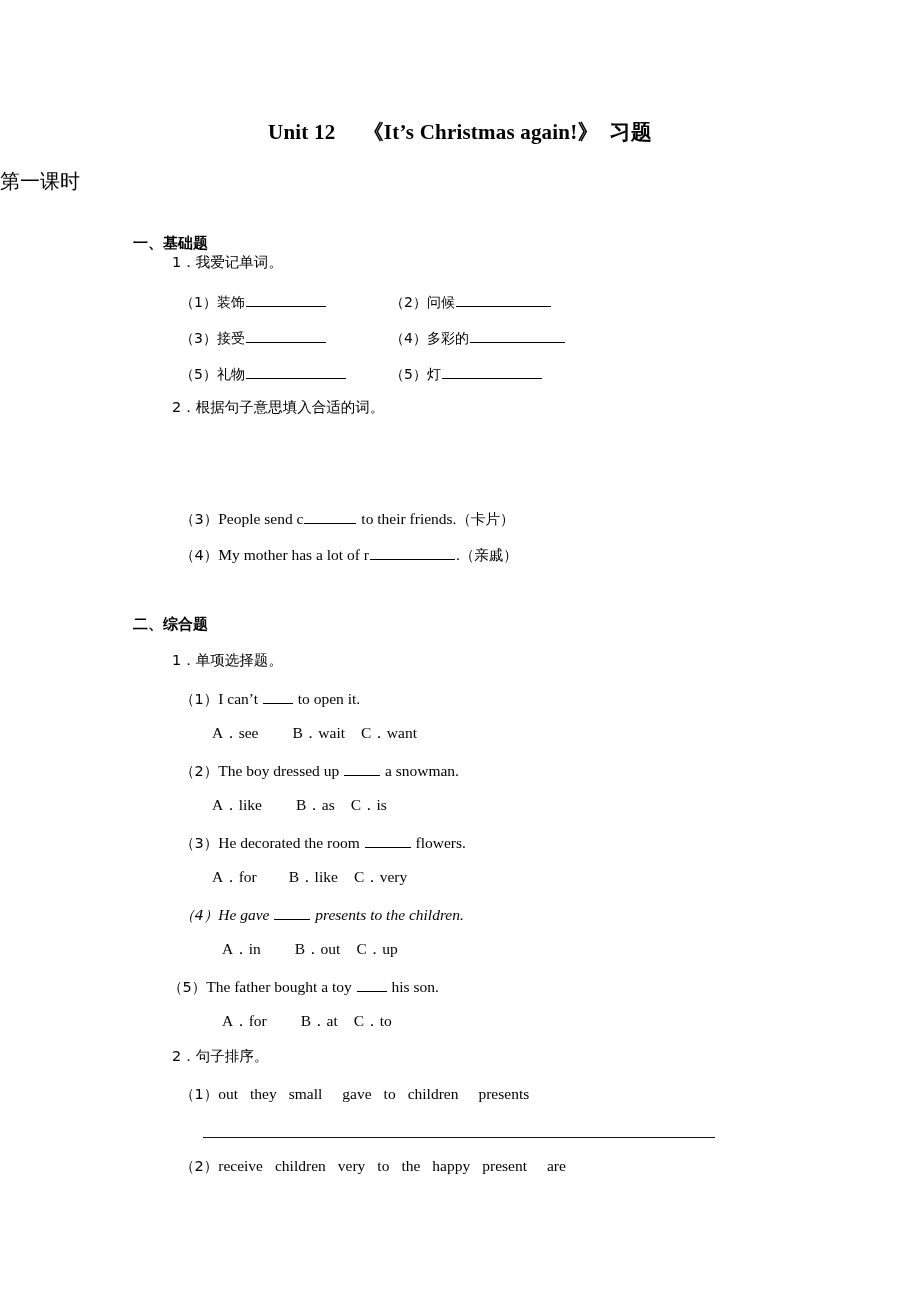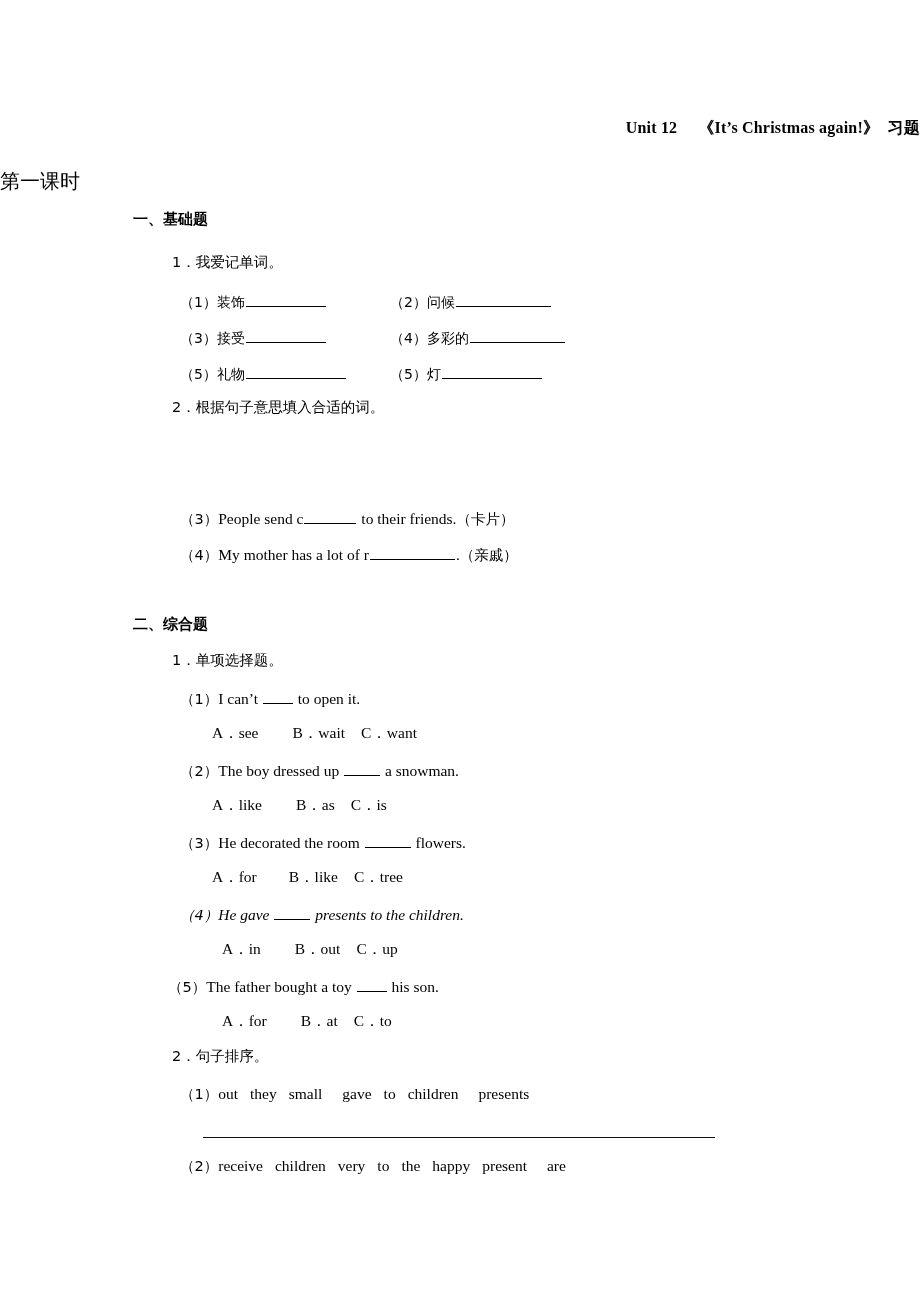--- a/index.html
+++ b/index.html
@@ -21,22 +21,22 @@
     height: 1302px;
     padding: 0;
   }
 
   
   .doc-title {
     position: absolute;
     top: 118px;
     left: 0;
     width: 920px;
-    text-align: right;
-    font-size: 16px;
+    text-align: center;
+    font-size: 21px;
     font-weight: bold;
     letter-spacing: 0.2px;
     white-space: pre;
   }
   .doc-subtitle {
     position: absolute;
     top: 168px;
     left: 0;
     width: 920px;
     text-align: left;
@@ -107,21 +107,21 @@
   .wordgap-w { display: inline-block; width: 20px; }
 </style>
 </head>
 <body>
 
 <div class="page">
 
   <div class="doc-title">Unit 12     《It’s Christmas again!》  习题</div>
   <div class="doc-subtitle">第一课时</div>
 
-  <div class="block sec-head" style="top:212px;left:133px;">一、基础题</div>
+  <div class="block sec-head" style="top:236px;left:133px;">一、基础题</div>
 
   <div class="block cn" style="top:255px;left:172px;">1．我爱记单词。</div>
 
   <div class="block mix" style="top:292px;left:180px;">
     <span class="zh">（1）装饰</span><span class="blank b80"></span>
   </div>
   <div class="block mix" style="top:292px;left:390px;">
     <span class="zh">（2）问候</span><span class="blank b95"></span>
   </div>
 
@@ -167,21 +167,21 @@
     <span class="cn">（2）</span><span class="en">The boy dressed up </span><span class="blank b36"></span><span class="en"> a snowman.</span>
   </div>
   <div class="block en" style="top:797px;left:212px;">
     <span>A．like</span><span class="opt-gap-lg"></span><span>B．as</span><span class="opt-gap-sm"></span><span>C．is</span>
   </div>
 
   <div class="block" style="top:833px;left:180px;">
     <span class="cn">（3）</span><span class="en">He decorated the room </span><span class="blank b46"></span><span class="en"> flowers.</span>
   </div>
   <div class="block en" style="top:869px;left:212px;">
-    <span>A．for</span><span class="opt-gap-sm"></span><span class="opt-gap-sm"></span><span>B．like</span><span class="opt-gap-sm"></span><span>C．tree</span>
+    <span>A．for</span><span class="opt-gap-sm"></span><span class="opt-gap-sm"></span><span>B．like</span><span class="opt-gap-sm"></span><span>C．very</span>
   </div>
 
   <div class="block" style="top:905px;left:180px;font-style:italic;">
     <span class="cn">（4）</span><span class="en">He gave </span><span class="blank b36"></span><span class="en"> presents to the children.</span>
   </div>
   <div class="block en" style="top:941px;left:222px;">
     <span>A．in</span><span class="opt-gap-lg"></span><span>B．out</span><span class="opt-gap-sm"></span><span>C．up</span>
   </div>
 
   <div class="block" style="top:977px;left:168px;">

